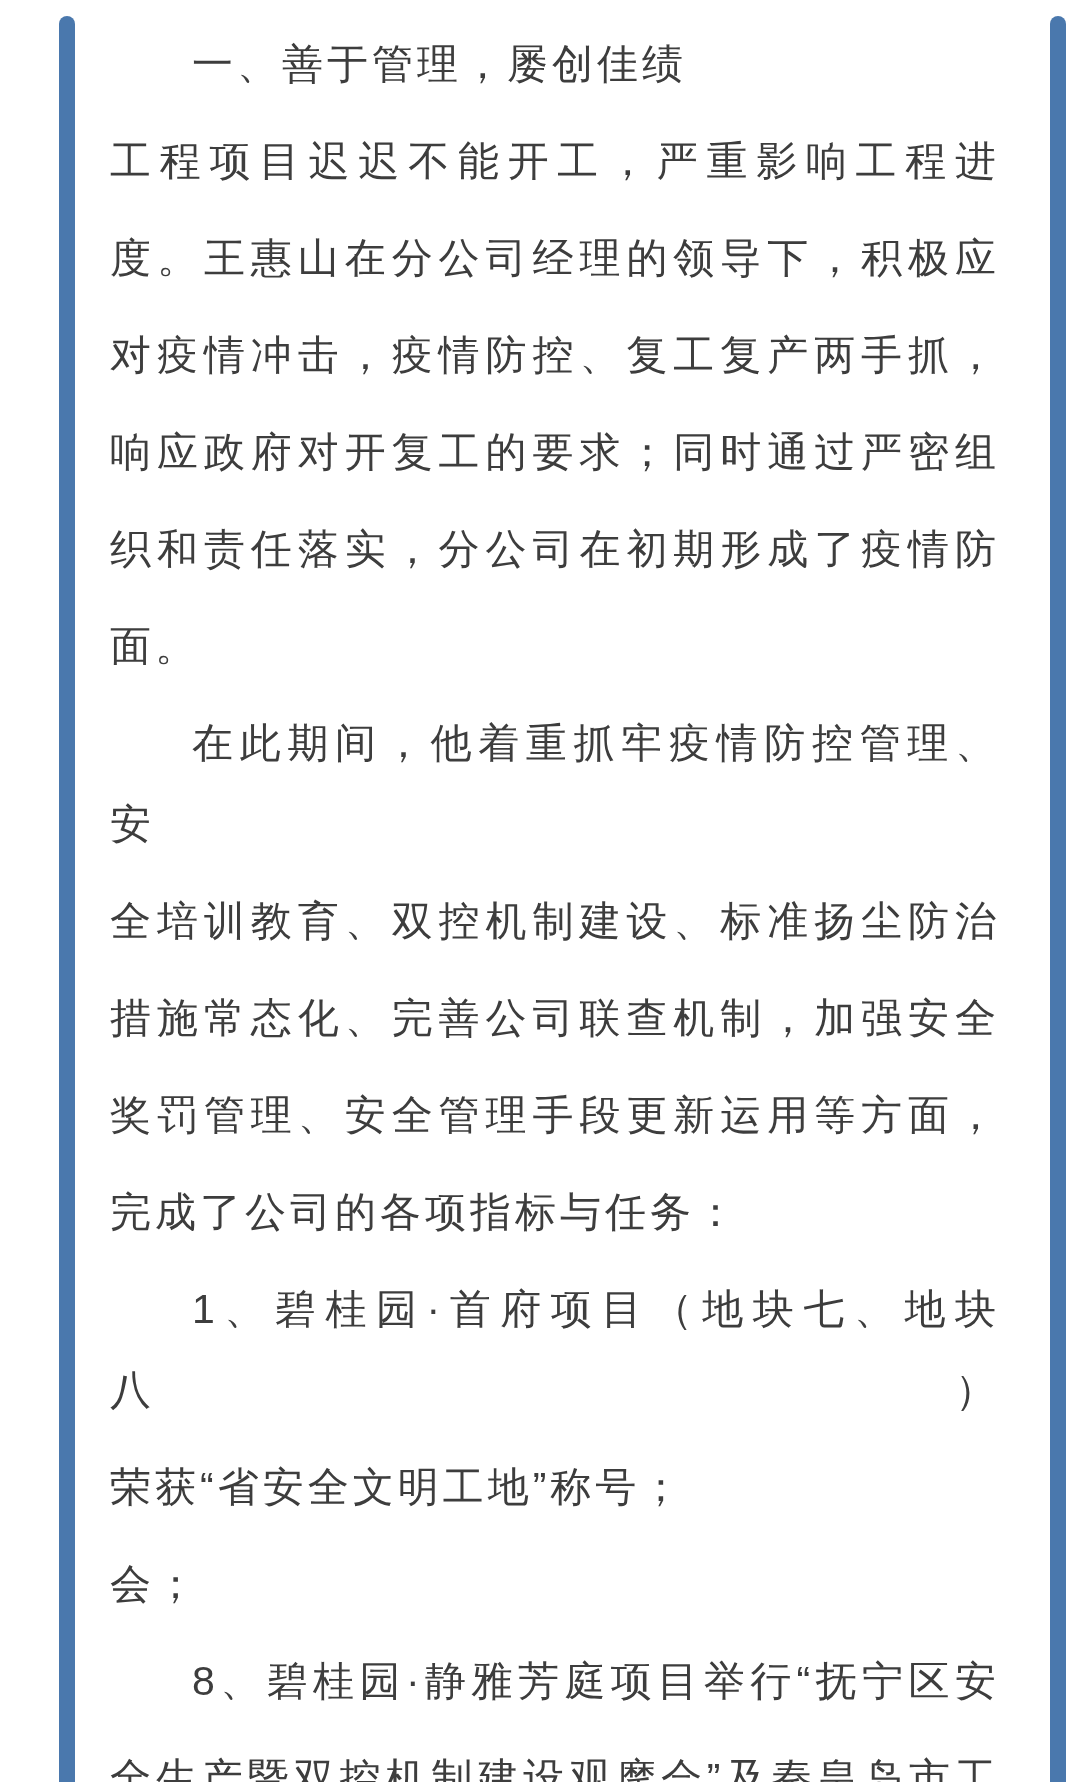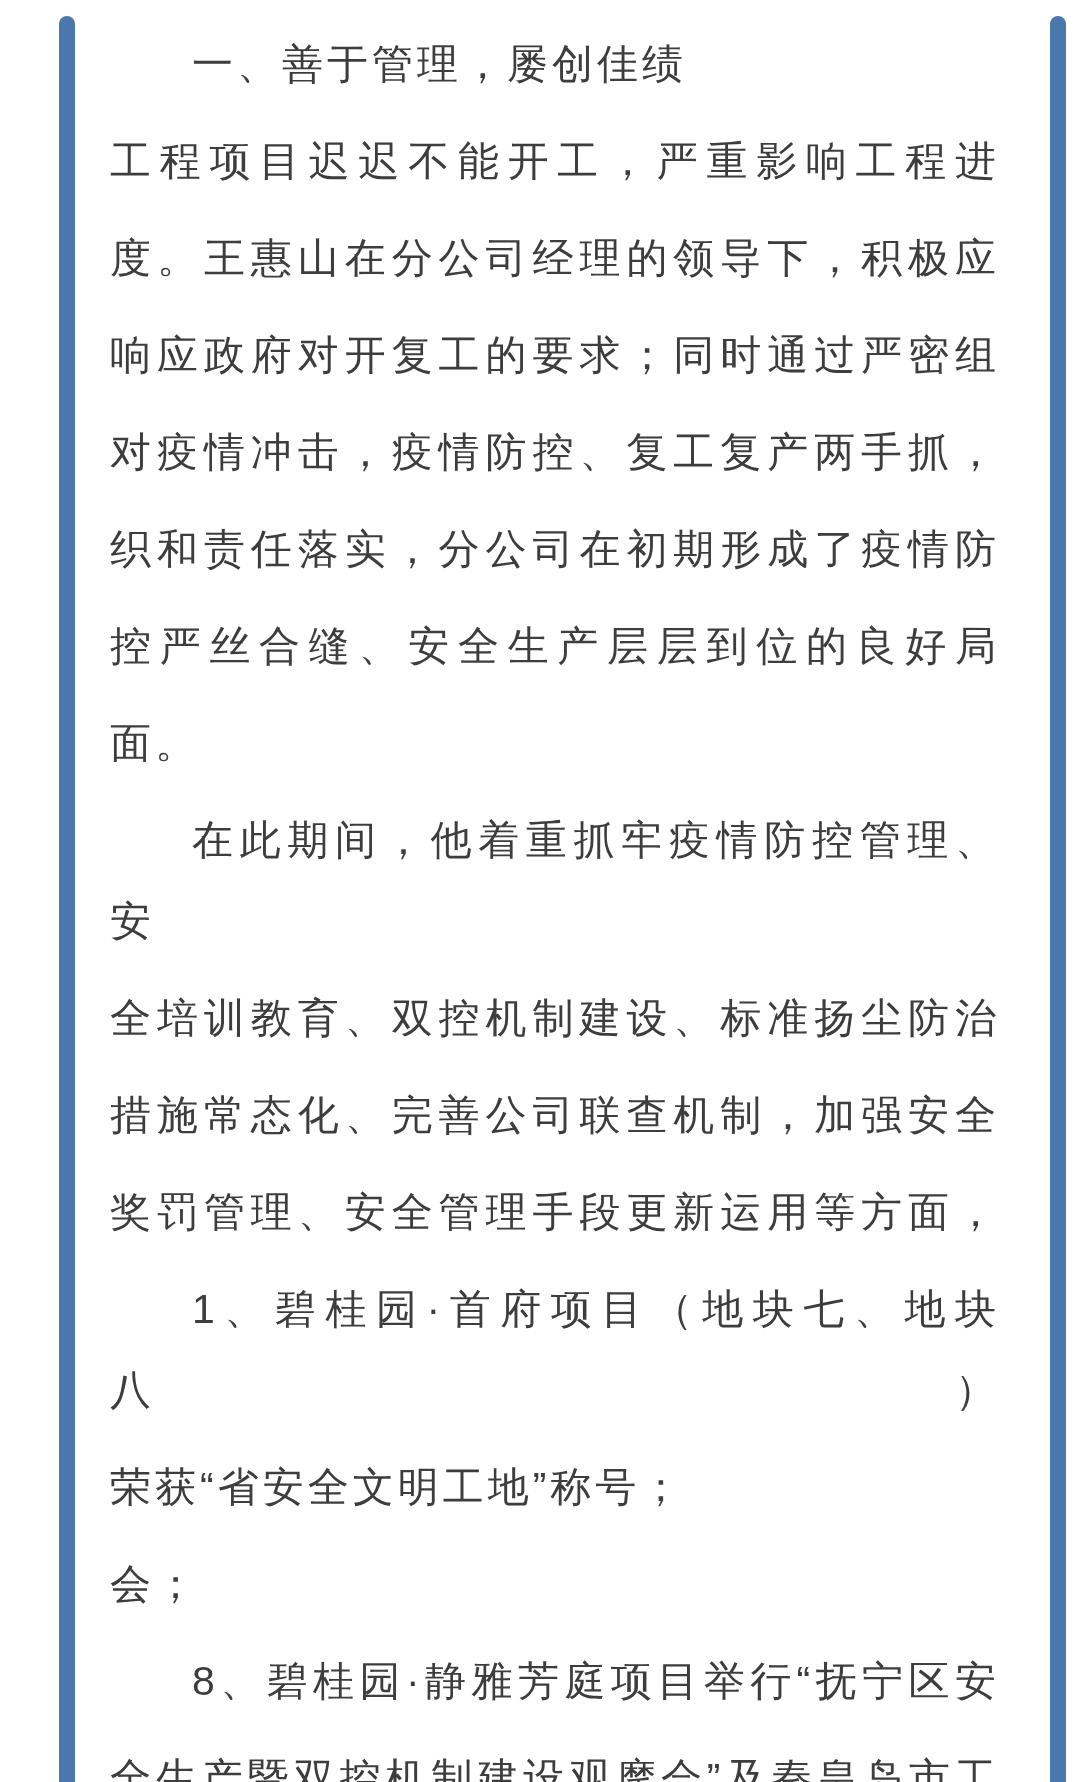--- a/index.html
+++ b/index.html
@@ -50,29 +50,29 @@
 </head>
 <body>
 
 <div class="page">
   <div class="border-line border-left"></div>
   <div class="border-line border-right"></div>
   <div class="article">
       <div class="line indent">一、善于管理，屡创佳绩</div>
       <div class="line fill">工程项目迟迟不能开工，严重影响工程进</div>
       <div class="line fill">度。王惠山在分公司经理的领导下，积极应</div>
+      <div class="line fill">对疫情冲击，疫情防控、复工复产两手抓，</div>
       <div class="line fill">响应政府对开复工的要求；同时通过严密组</div>
-      <div class="line fill">对疫情冲击，疫情防控、复工复产两手抓，</div>
       <div class="line fill">织和责任落实，分公司在初期形成了疫情防</div>
-      <div class="line fill">控严丝合缝、安全生产层层到位的良好局</div>
       <div class="line">面。</div>
       <div class="line fill indent">在此期间，他着重抓牢疫情防控管理、安</div>
       <div class="line fill">全培训教育、双控机制建设、标准扬尘防治</div>
       <div class="line fill">措施常态化、完善公司联查机制，加强安全</div>
       <div class="line fill">奖罚管理、安全管理手段更新运用等方面，</div>
+      <div class="line">完成了公司的各项指标与任务：</div>
       <div class="line fill indent">1、碧桂园·首府项目（地块七、地块八）</div>
       <div class="line">荣获“省安全文明工地”称号；</div>
       <div class="line">会；</div>
       <div class="line fill indent">8、碧桂园·静雅芳庭项目举行“抚宁区安</div>
       <div class="line fill">全生产暨双控机制建设观摩会”及秦皇岛市工</div>
       <div class="line">三季度调度会。</div>
     </div>
 </div>
 
 </body></html>

